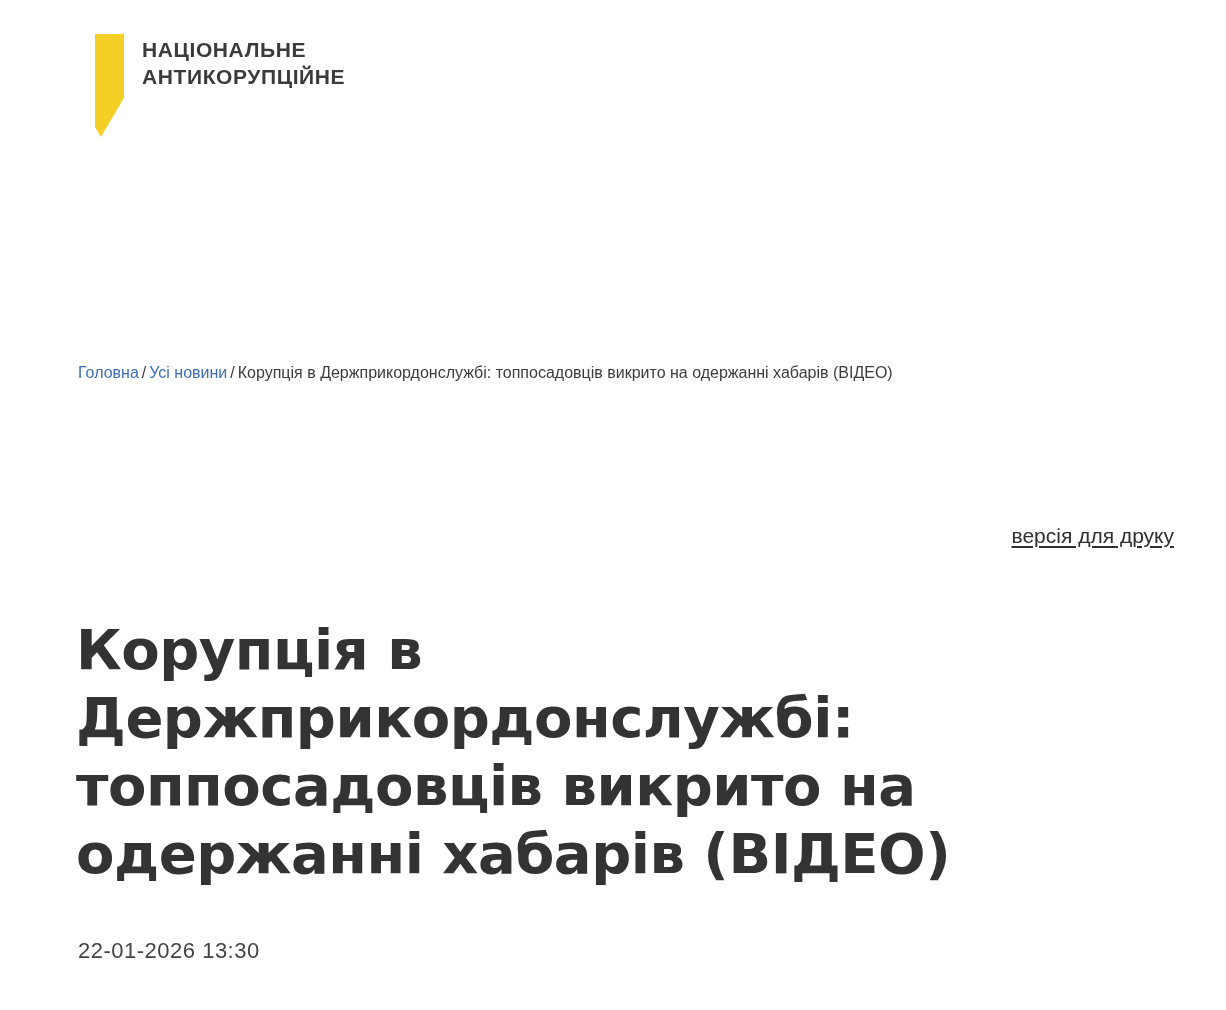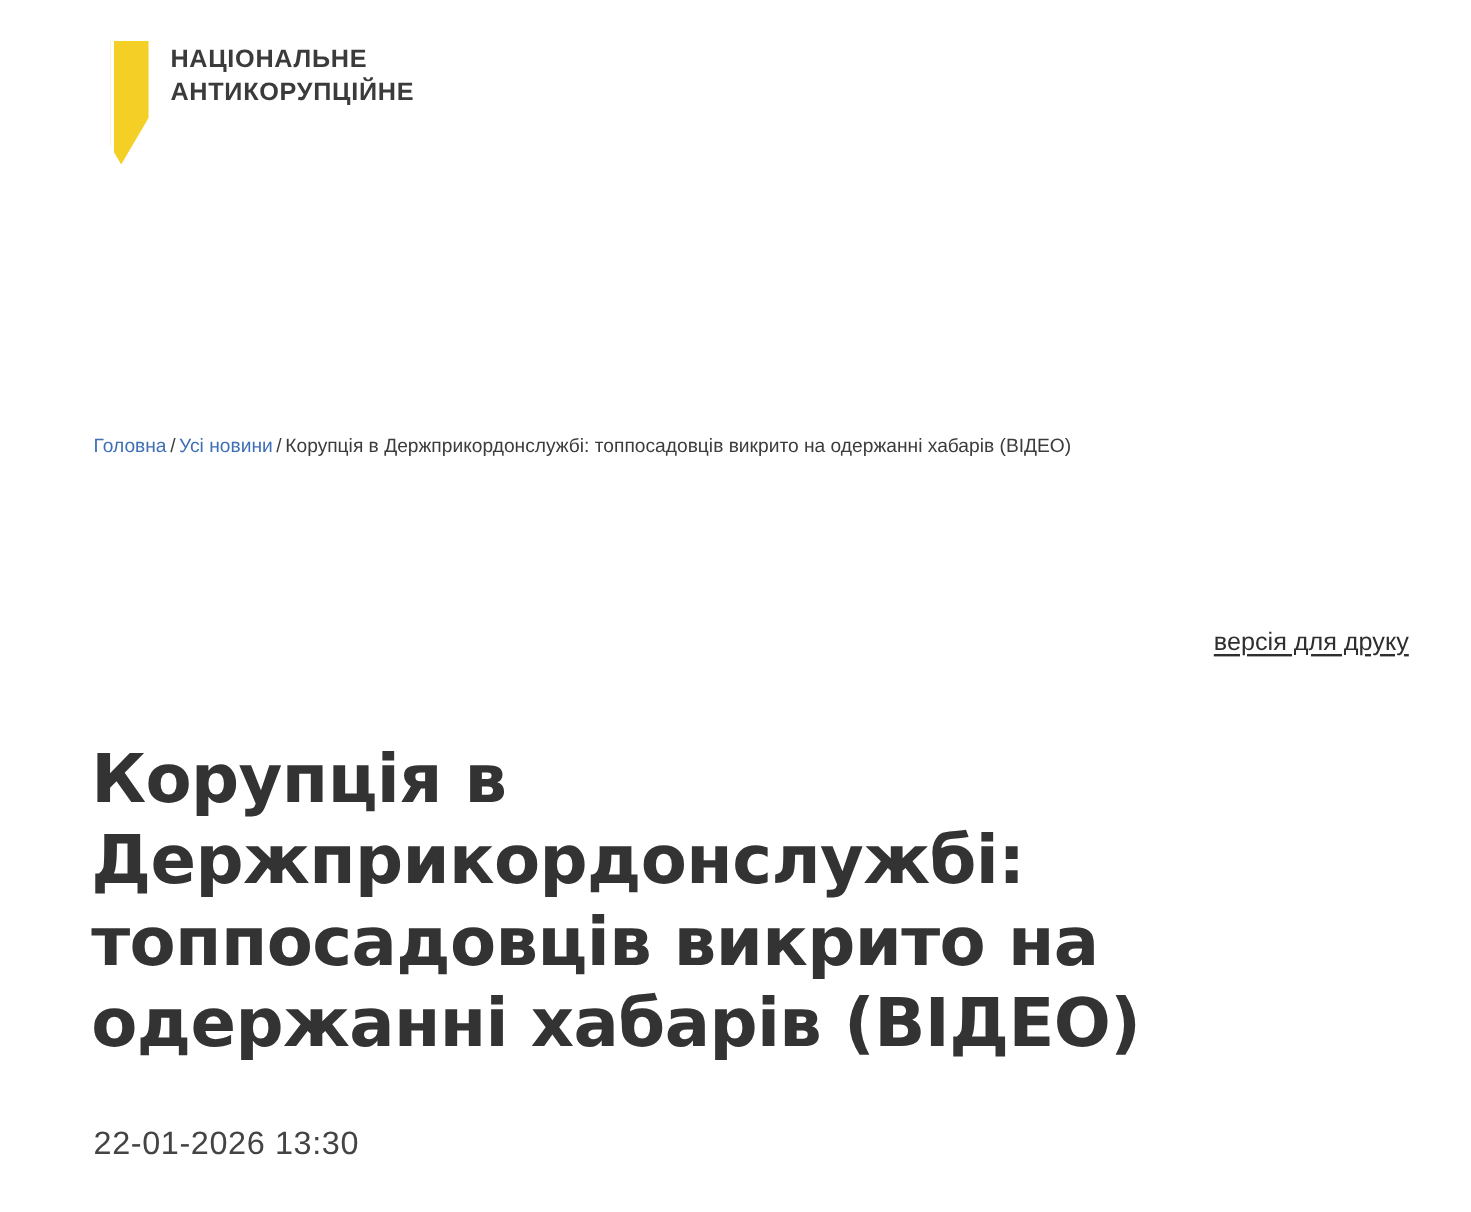--- a/index.html
+++ b/index.html
@@ -122,21 +122,21 @@
     line-height: 1.22;
     letter-spacing: -0.5px;
     color: #333333;
   }
 
   
   .date {
     position: absolute;
     left: 78px;
     top: 938px;
-    font-size: 27px;
+    font-size: 22px;
     color: #444444;
     letter-spacing: 0.5px;
   }
 </style>
 </head>
 <body>
 
 <div class="page">
 
   <div class="header">

